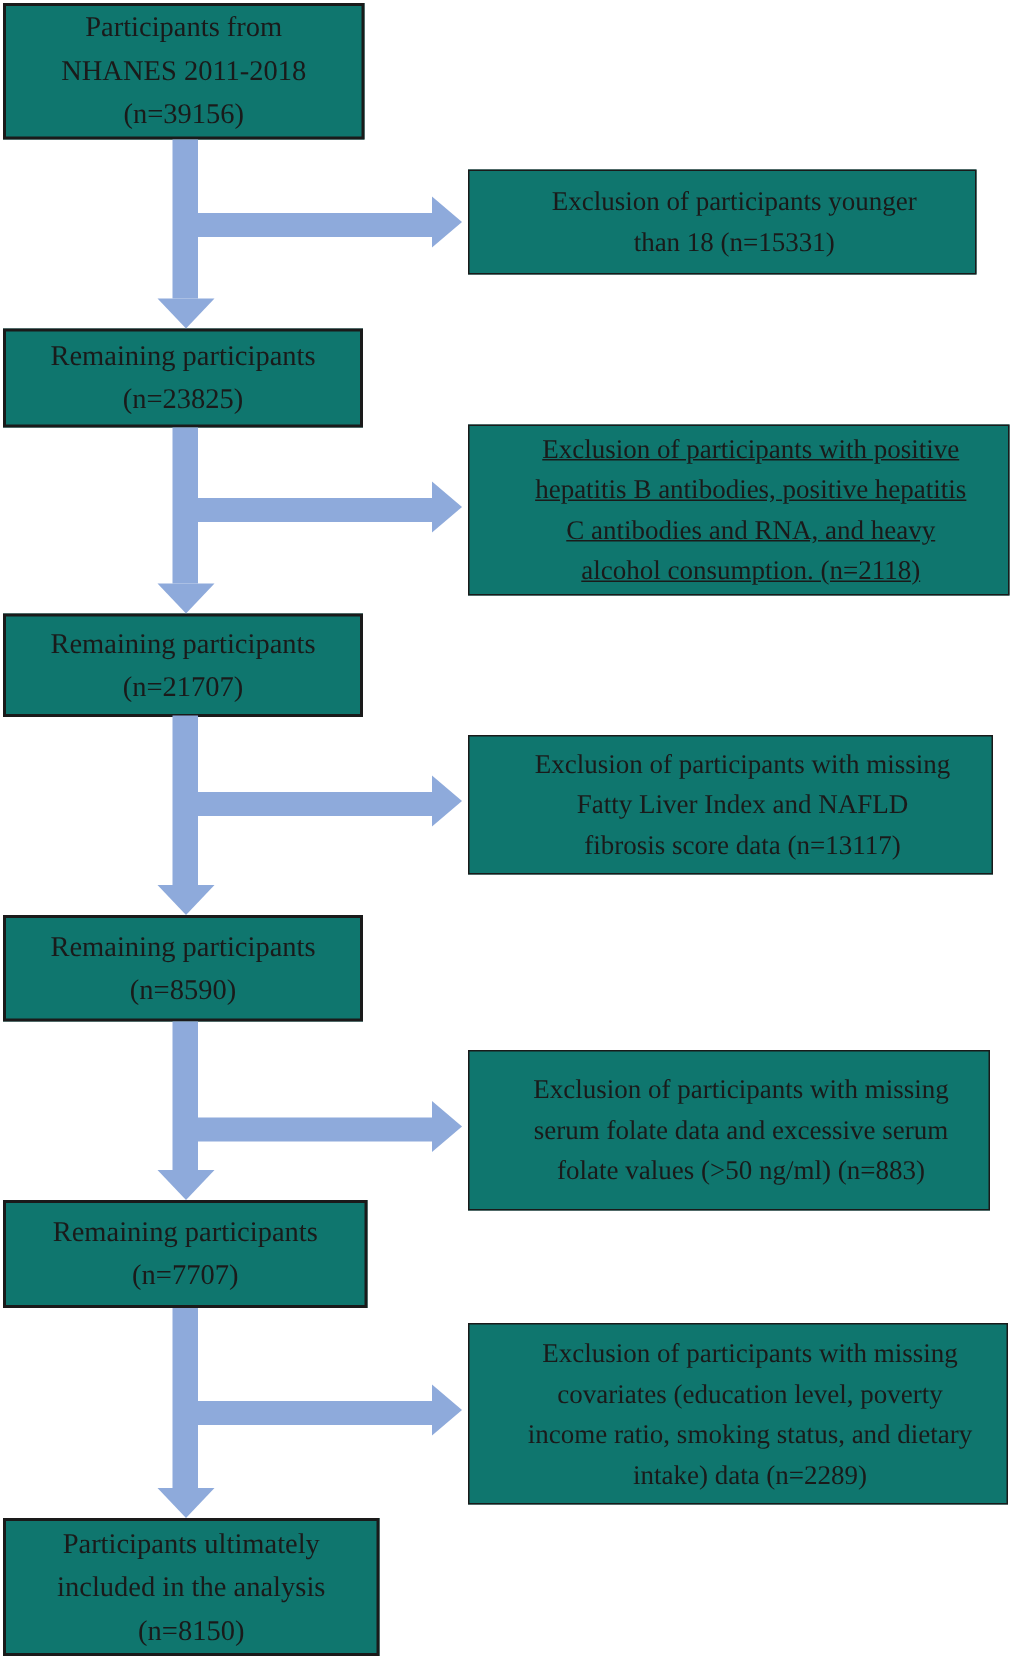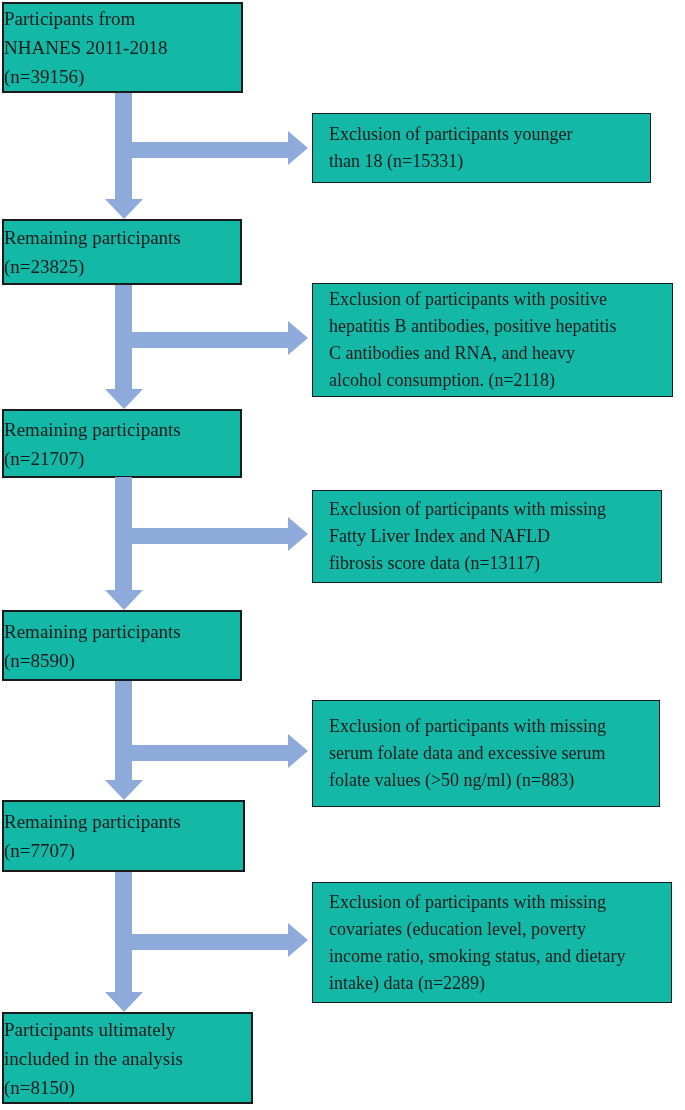--- a/index.html
+++ b/index.html
@@ -9,24 +9,25 @@
     width: 685px;
     height: 1110px;
     background: #ffffff;
     overflow: hidden;
     font-family: "Liberation Serif", serif;
     color: #1a1a1a;
   }
   .mbox, .ebox {
     position: absolute;
     box-sizing: border-box;
-    background: #14b8a6;
+    background: #0f766e;
     display: flex;
     align-items: center;
     justify-content: center;
+    text-align: center;
   }
   .mbox { border: 2px solid var(--border-color); }
   .ebox { border: 1.5px solid var(--border-color); padding-left: 16px; }
   .btext {
     white-space: pre-line;
     display: block;
     width: 100%;
   }
   .mbox .btext { font-size: 19px; line-height: 29px; }
   .ebox .btext { font-size: 18px; line-height: 27px; }
@@ -89,21 +90,21 @@
   <div class="mbox" style="top:1012px; left:2px; width:251px; height:92px;">
     <span class="btext">Participants ultimately
 included in the analysis
 (n=8150)</span>
   </div>
 
   <div class="ebox" style="top:113px; left:312px; width:339px; height:70px;">
     <span class="btext">Exclusion of participants younger
 than 18 (n=15331)</span>
   </div>
-  <div class="ebox" style="top:283px; left:312px; width:361px; height:114px;">
+  <div class="ebox" style="top:283px; left:312px; width:361px; height:114px;text-decoration:underline;">
     <span class="btext">Exclusion of participants with positive
 hepatitis B antibodies, positive hepatitis
 C antibodies and RNA, and heavy
 alcohol consumption. (n=2118)</span>
   </div>
   <div class="ebox" style="top:490px; left:312px; width:350px; height:93px;">
     <span class="btext">Exclusion of participants with missing
 Fatty Liver Index and NAFLD
 fibrosis score data (n=13117)</span>
   </div>

